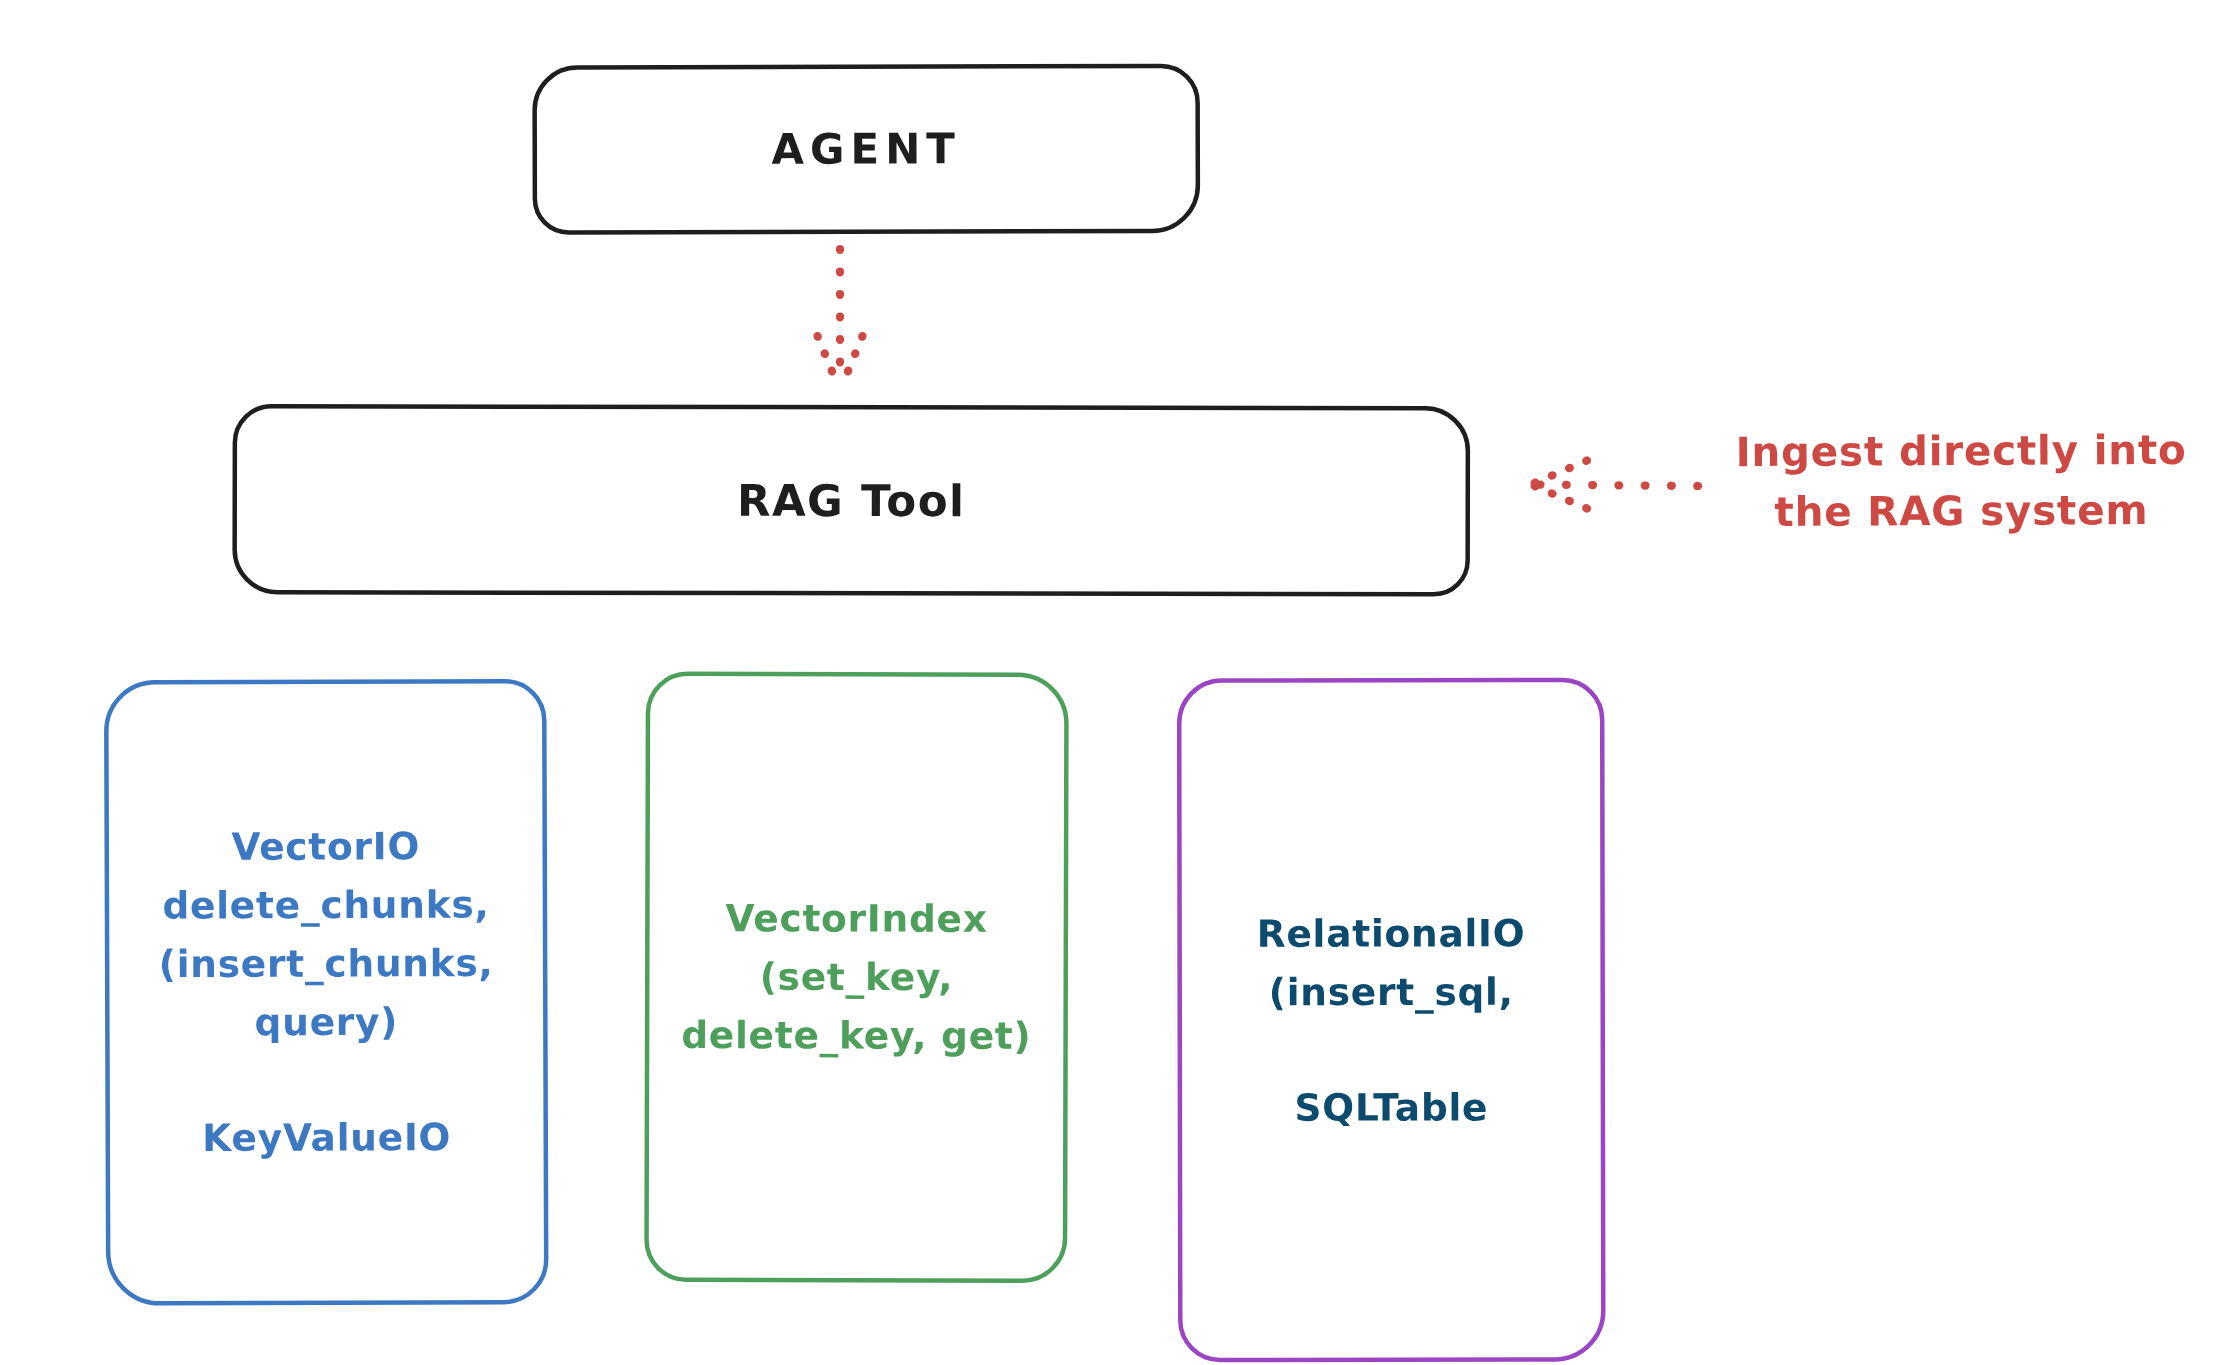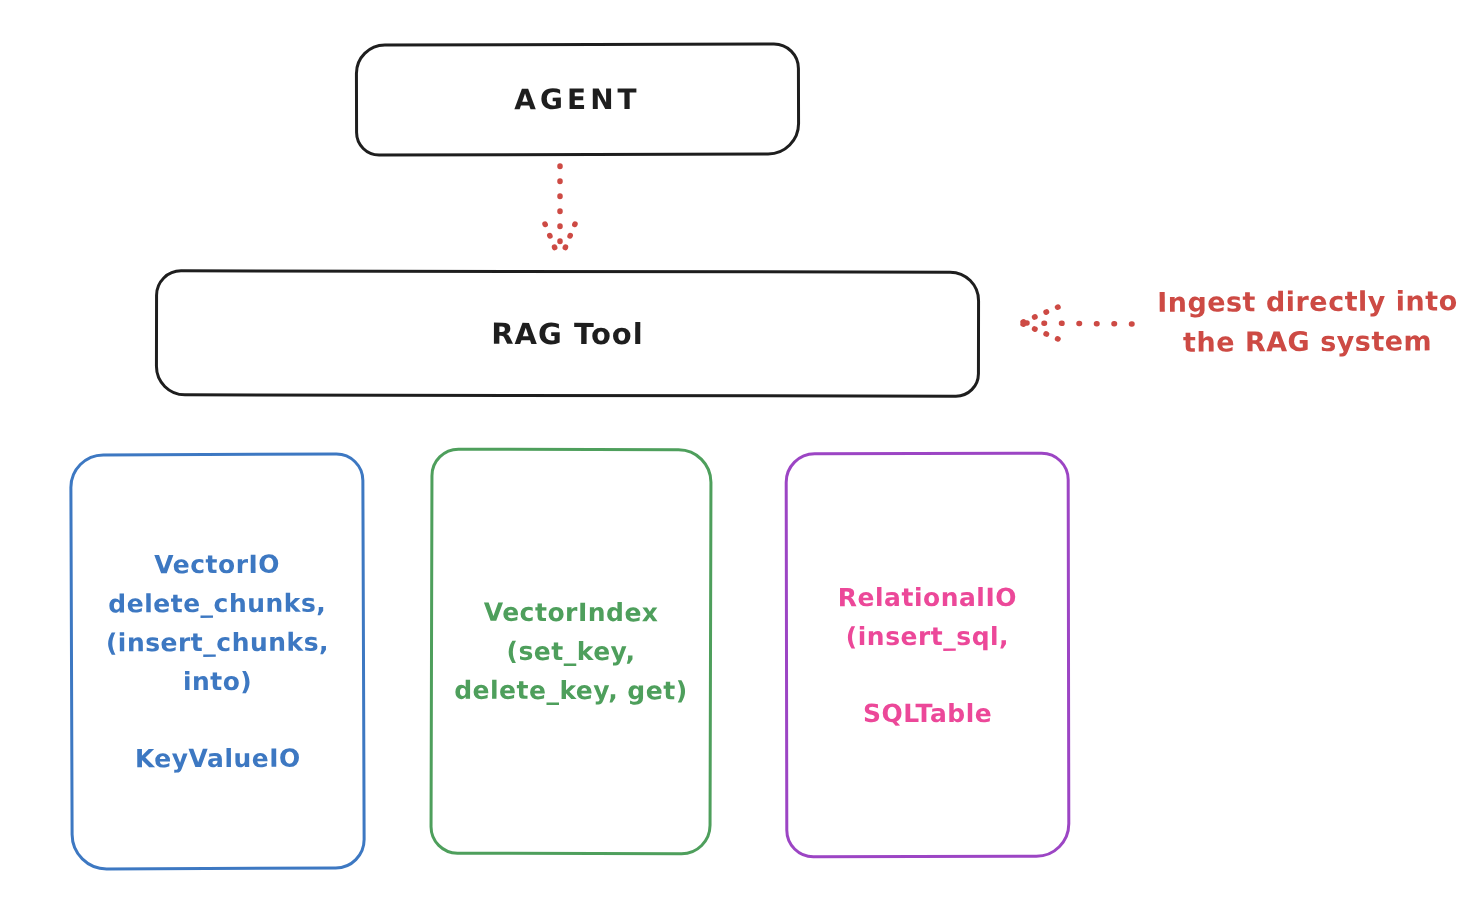--- a/index.html
+++ b/index.html
@@ -67,22 +67,22 @@
   }
   .box-keyvalue {
     left: 430px; top: 448px;
     width: 282px; height: 407px;
     border-color: #4e9f5c; color: #4e9f5c;
     border-radius: 28px 34px 30px 28px;
     transform: rotate(0.15deg);
   }
   .box-relational {
     left: 785px; top: 452px;
-    width: 285px; height: 406px;
-    border-color: #9c45c4; color: #ec4899;
+    width: 285px; height: 456px;
+    border-color: #9c45c4; color: #0c4a6e;
     border-radius: 30px 28px 34px 28px;
     transform: rotate(-0.1deg);
   }
   
   .arrow { position: absolute; }
   .arrow-down { left: 538px; top: 160px; }
   .arrow-left { left: 1014px; top: 298px; }
   
   .annotation {
     position: absolute;
@@ -129,21 +129,21 @@
   <div class="annotation">
     <div>Ingest directly into</div>
     <div>the RAG system</div>
   </div>
 
   <div class="node backend box-vector">
     <div>
       <div>VectorIO</div>
       <div>delete_chunks,</div>
       <div>(insert_chunks,</div>
-      <div>into)</div>
+      <div>query)</div>
     </div>
     <div class="index-label">KeyValueIO</div>
   </div>
 
   <div class="node backend box-keyvalue">
     <div>
       <div>VectorIndex</div>
       <div>(set_key,</div>
       <div>delete_key, get)</div>
     </div>

